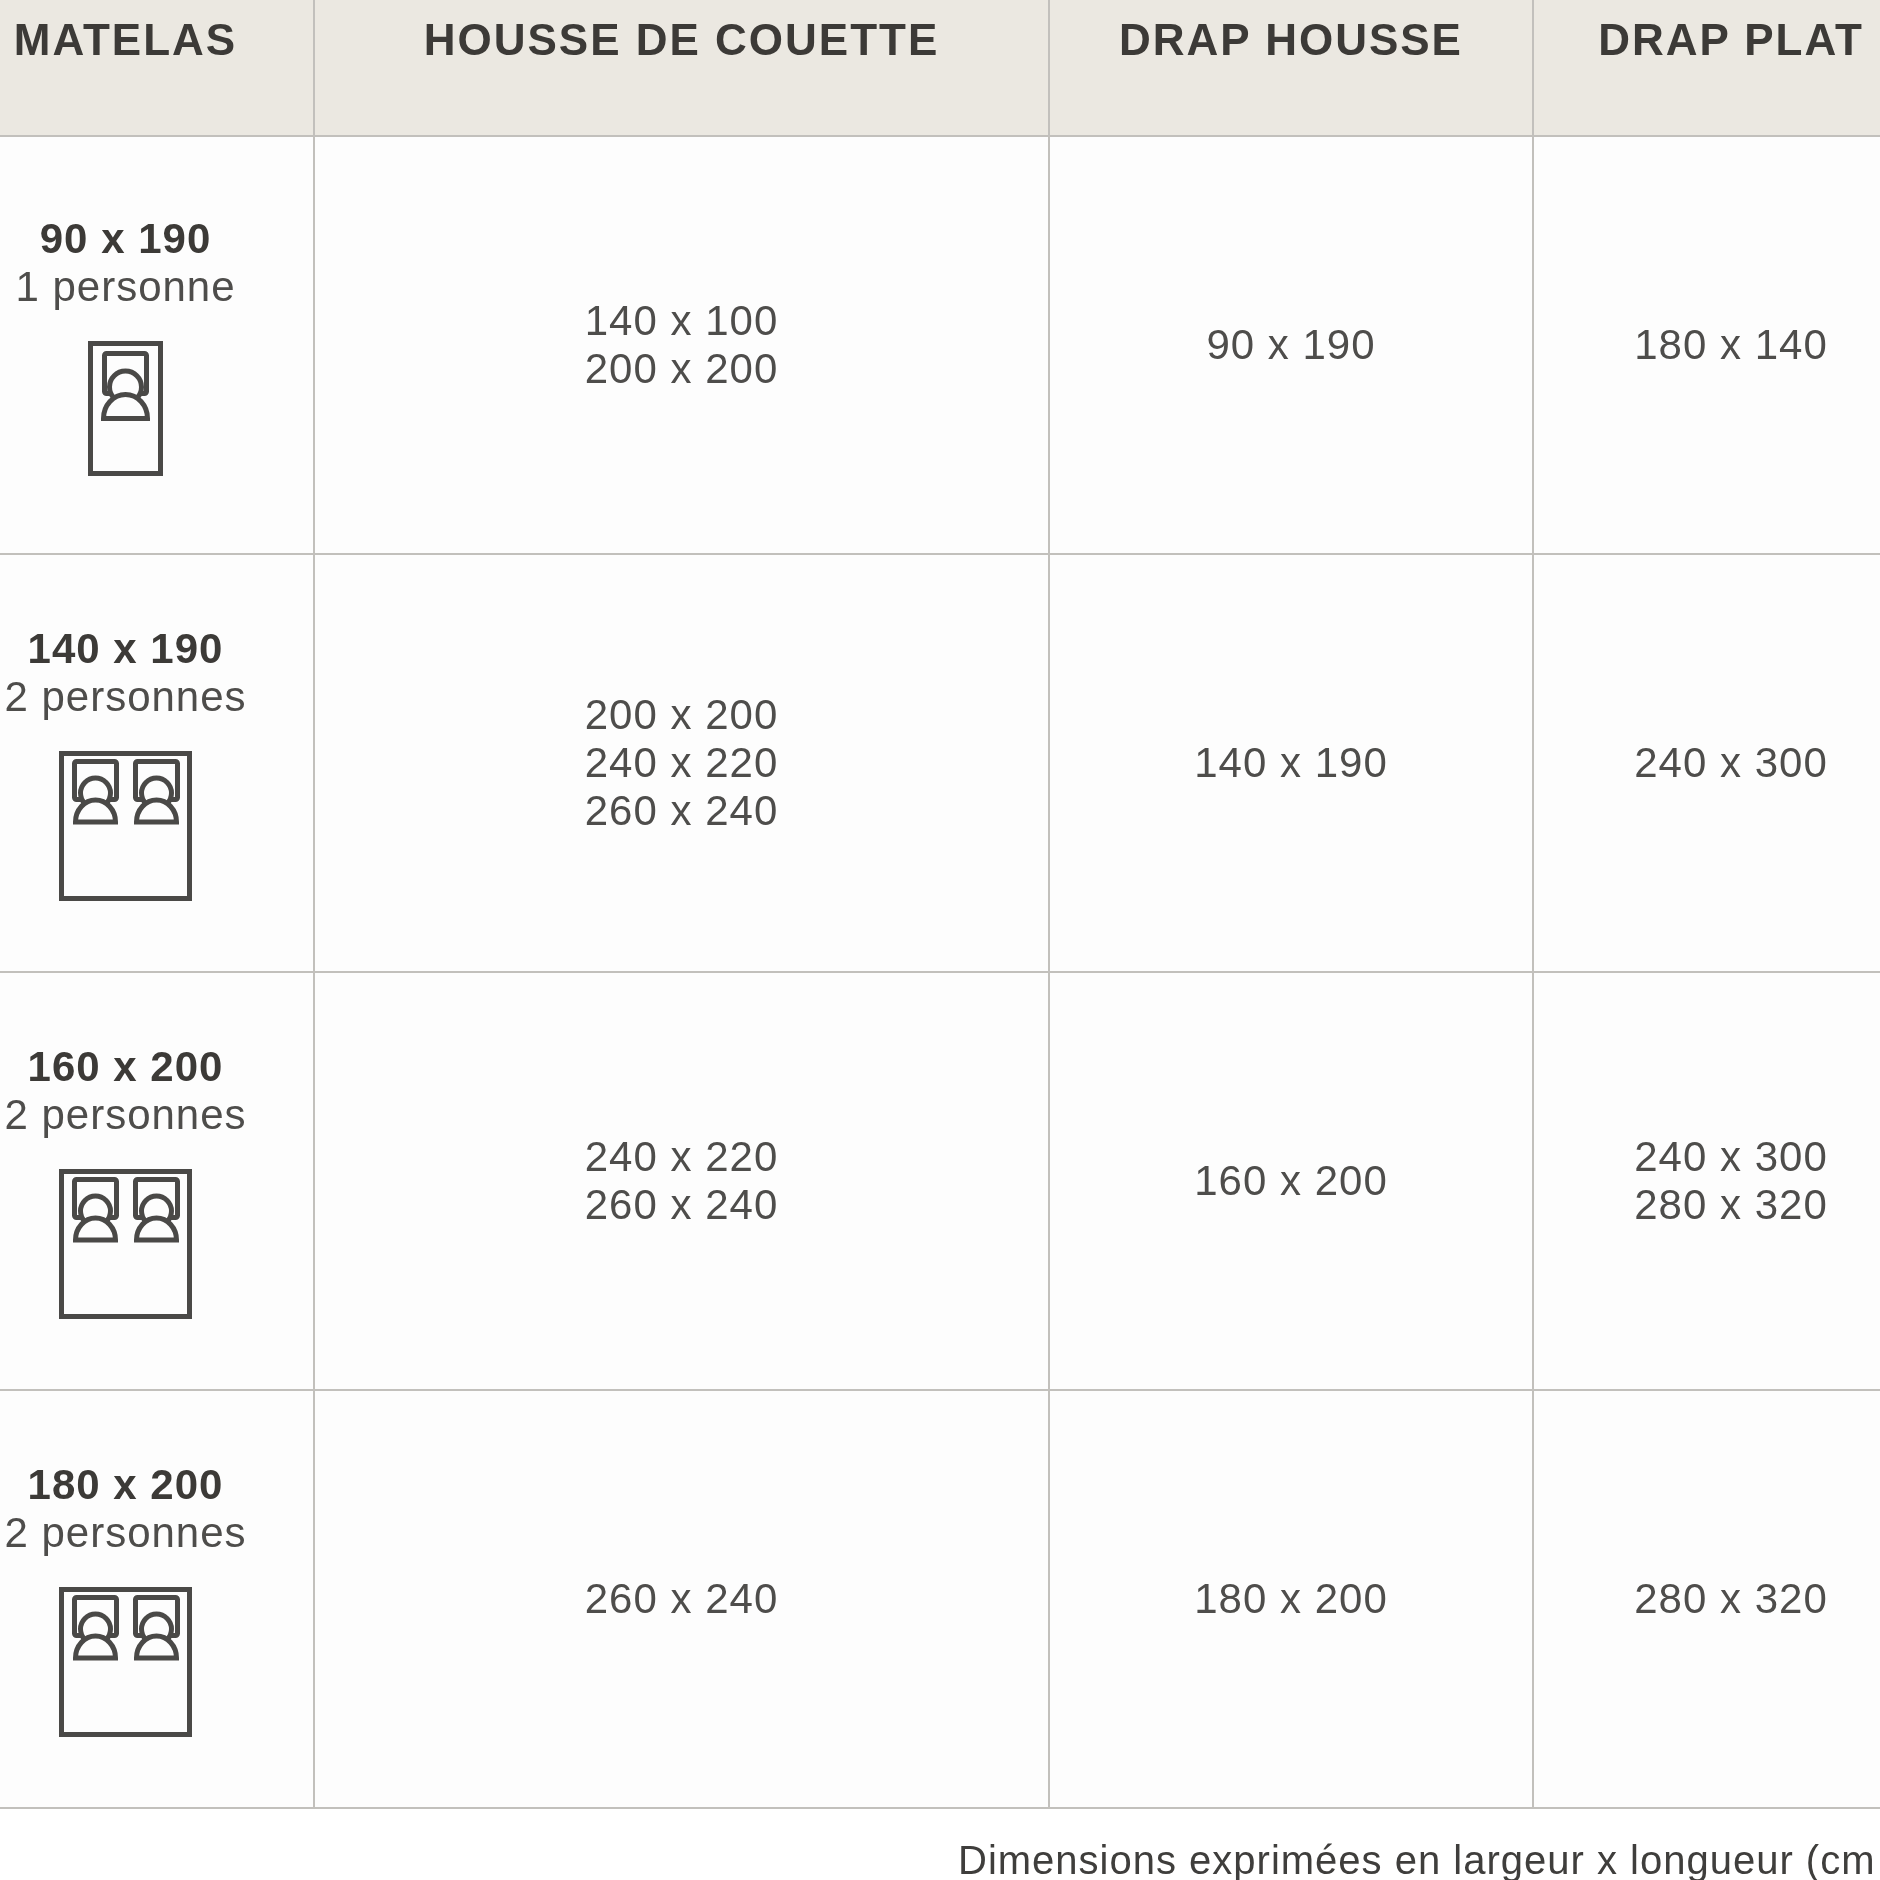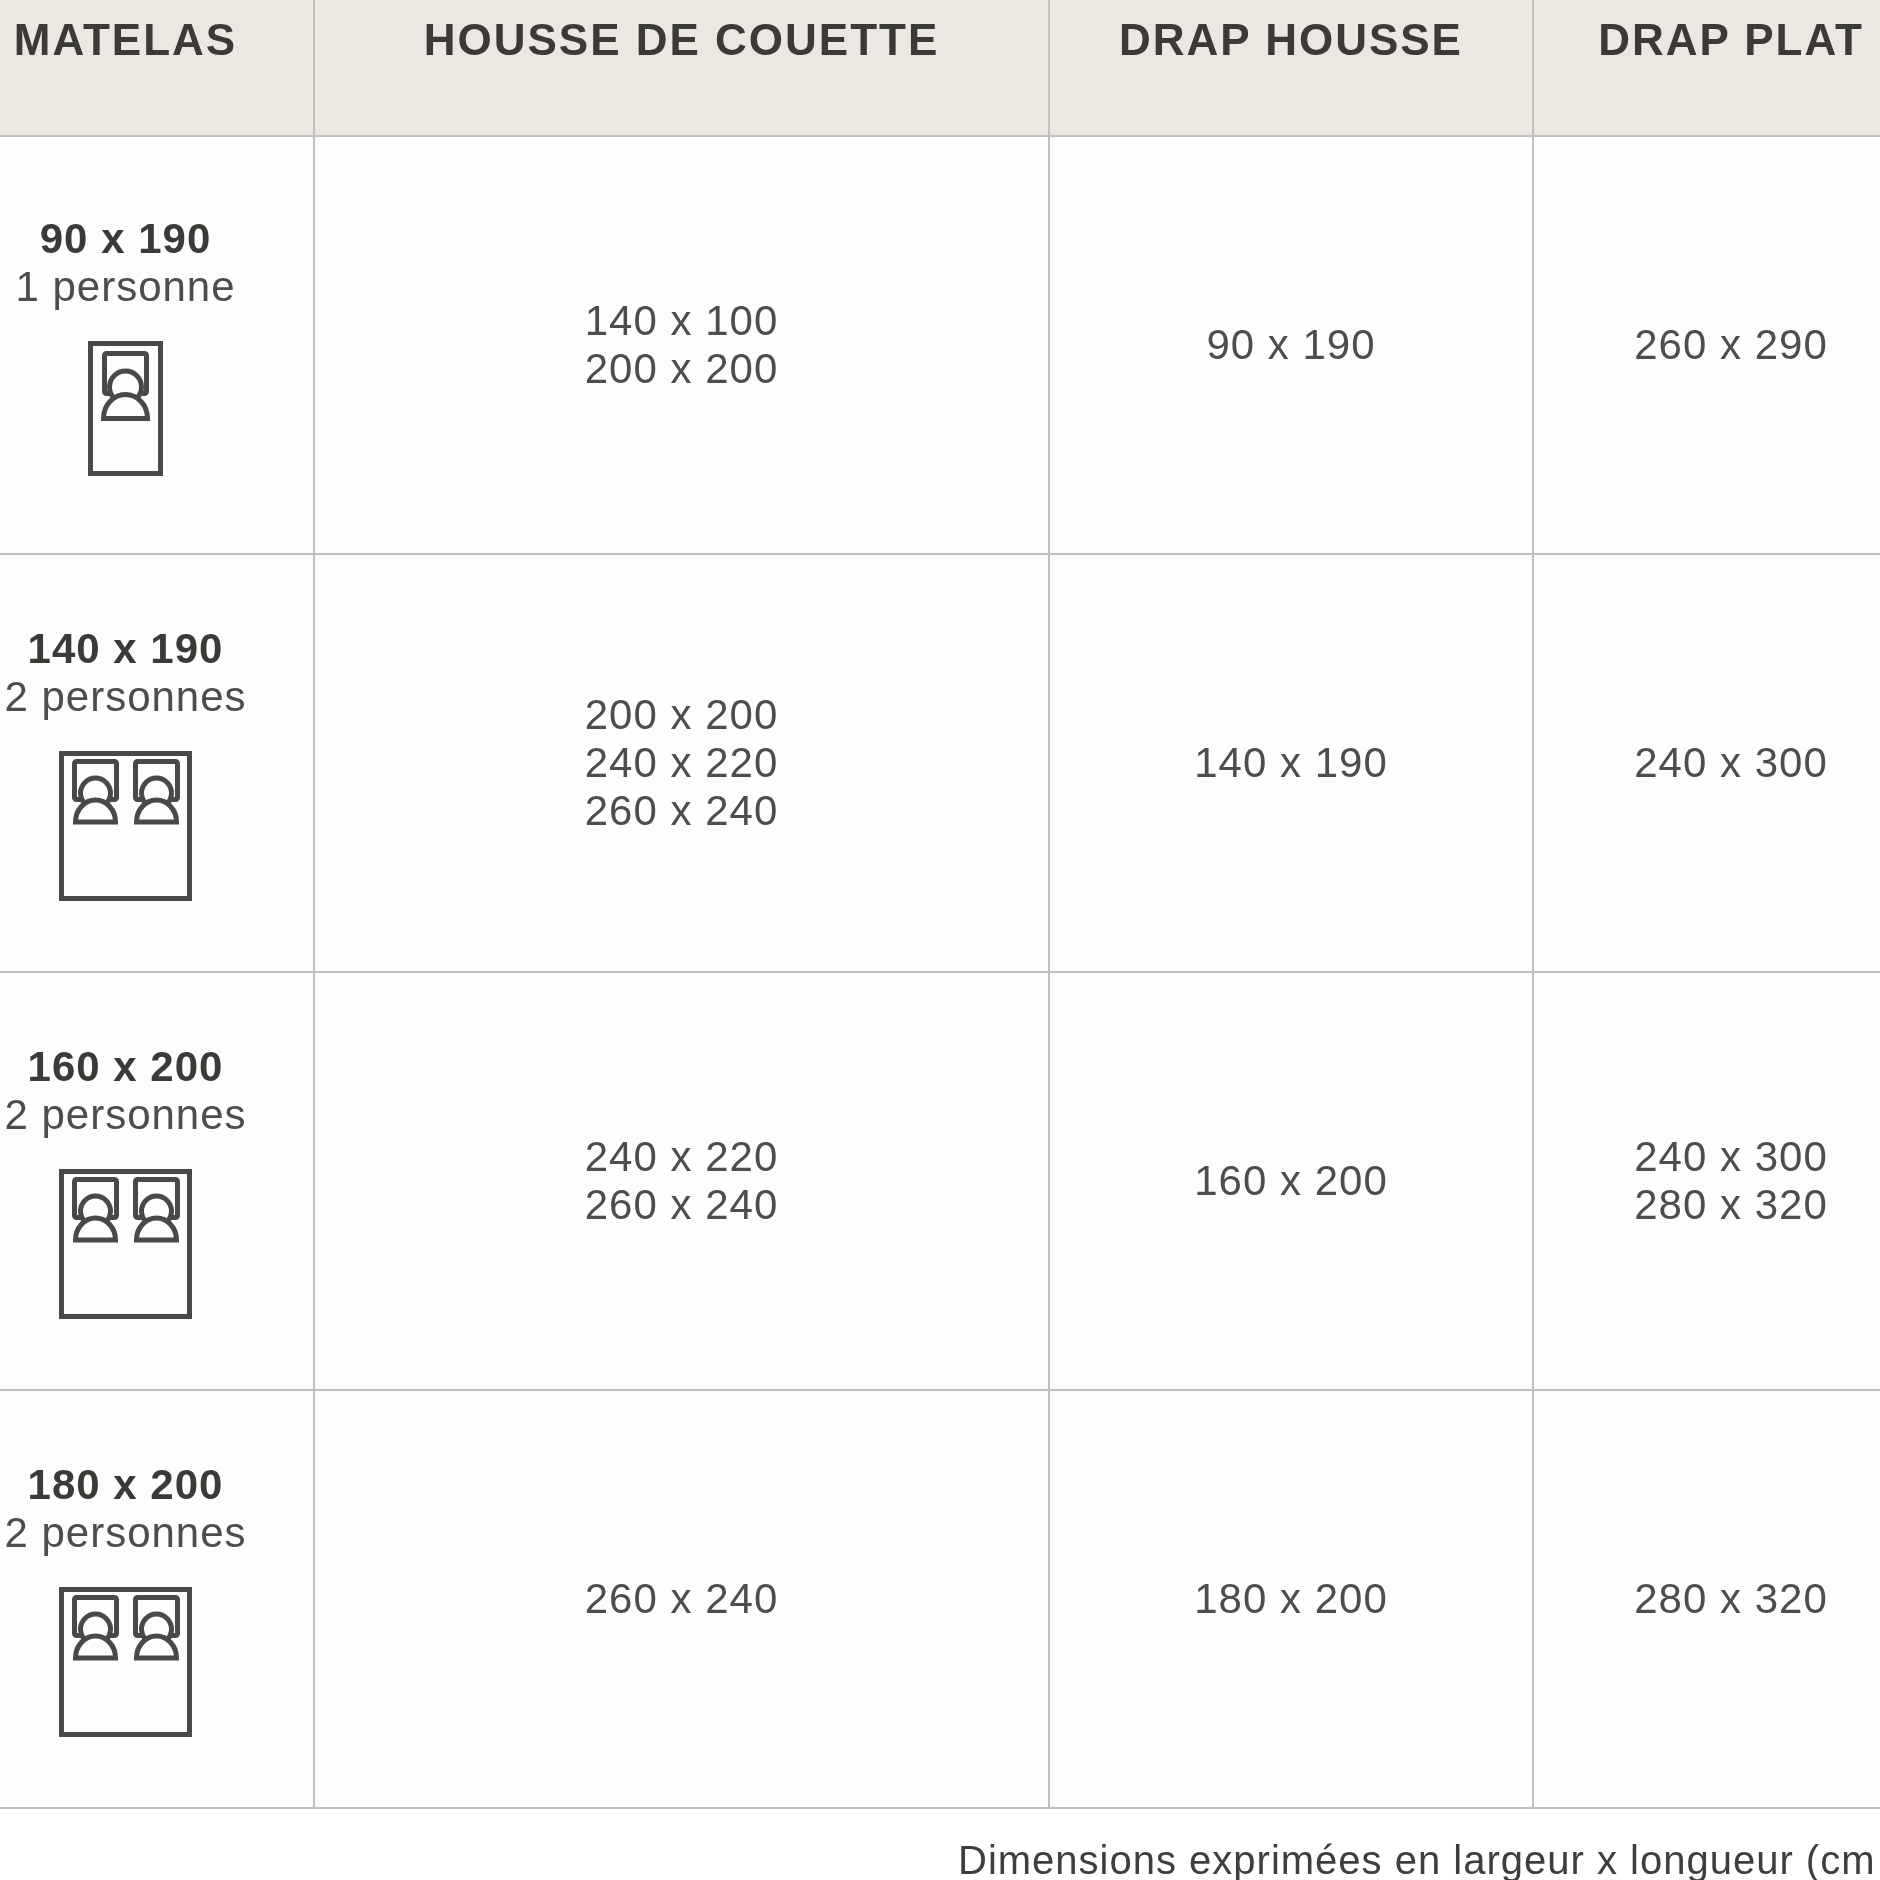--- a/index.html
+++ b/index.html
@@ -65,21 +65,21 @@
         </svg>
       </div>
       <div class="cell bl bt">
         <div class="value-line">140 x 100</div>
         <div class="value-line">200 x 200</div>
       </div>
       <div class="cell bl bt">
         <div class="value-line">90 x 190</div>
       </div>
       <div class="cell bl bt">
-        <div class="value-line">260 x 290</div>
+        <div class="value-line">180 x 140</div>
       </div>
       <div class="cell bt">
         <div class="mattress-size">140 x 190</div>
         <div class="person-count">2 personnes</div>
         <svg class="bed-icon" width="133" height="150" viewBox="0 0 133 150" fill="none">
           <rect x="2.5" y="2.5" width="128" height="145" stroke="#4a4947" stroke-width="5"></rect>
           <g transform="translate(15,0)">
             <rect x="0.5" y="10.5" width="42" height="38" rx="2" stroke="#4a4947" stroke-width="5"></rect>
             <circle cx="21.5" cy="42" r="15" fill="#fdfdfd" stroke="#4a4947" stroke-width="5"></circle>
             <path d="M1.5 71 A20 22 0 0 1 41.5 71 Z" fill="#fdfdfd" stroke="#4a4947" stroke-width="5"></path>

